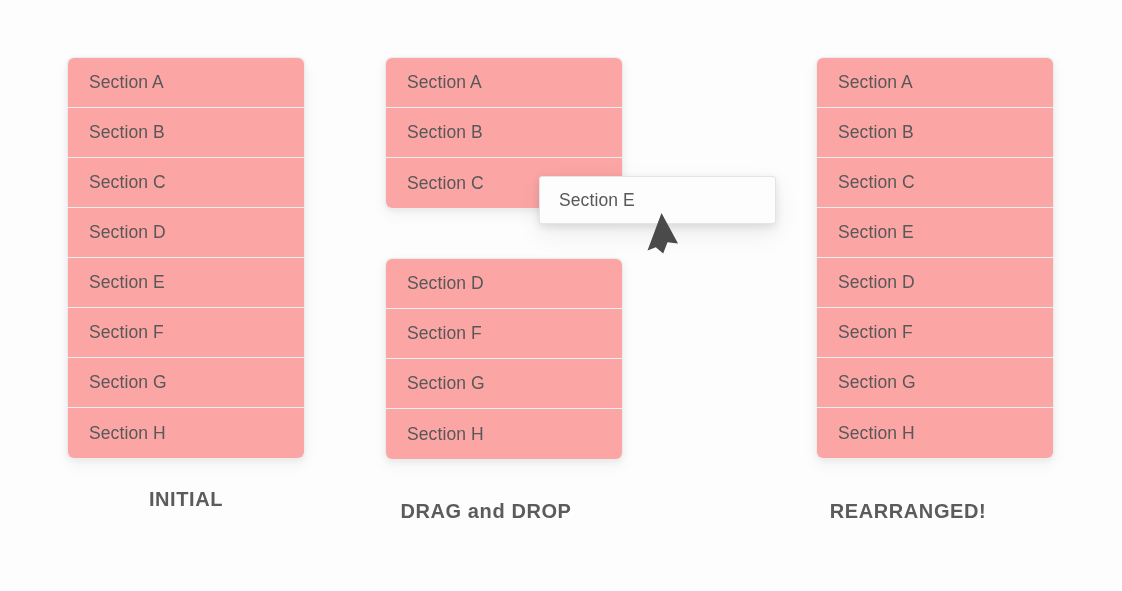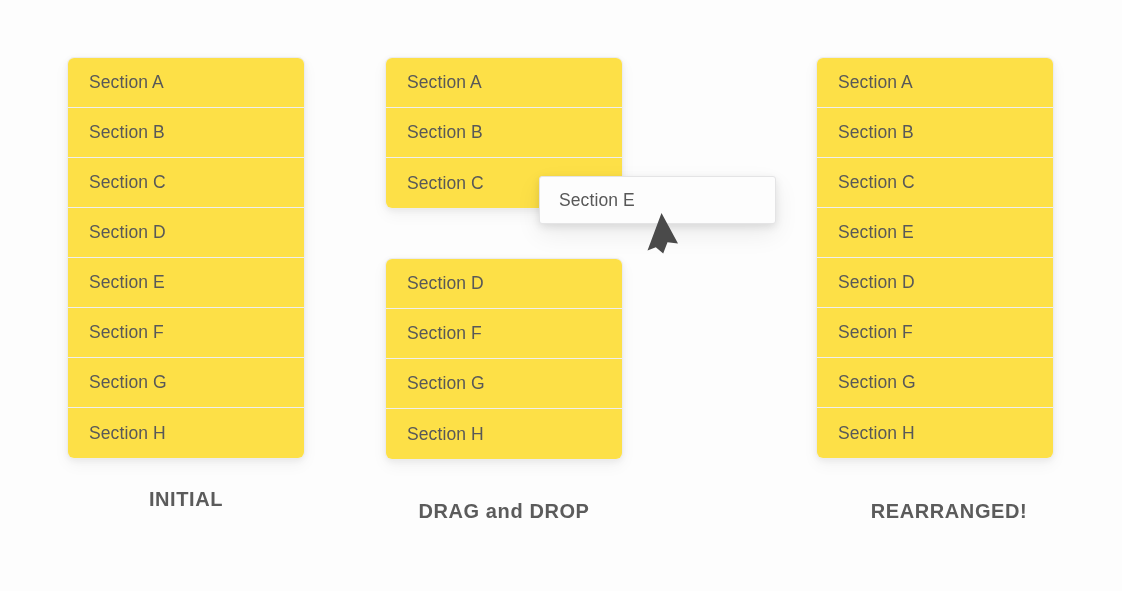--- a/index.html
+++ b/index.html
@@ -44,21 +44,21 @@
   }
 
   
   .row {
     height: 50px;
     box-sizing: border-box;
     display: flex;
     align-items: center;
     padding-left: 21px;
     border-bottom: 1px solid #eeeeef;
-    background: #fde047;
+    background: #fca5a5;
     color: #585858;
     font-size: 17.5px;
     letter-spacing: 0.1px;
     white-space: nowrap;
   }
   .row:last-child {
     border-bottom: none;
   }
 
   
@@ -101,22 +101,22 @@
     width: 320px;
     text-align: center;
     color: #5b5b5b;
     font-size: 20px;
     font-weight: bold;
     letter-spacing: 0.6px;
     line-height: 27px;
     text-transform: none;
   }
   #caption-initial    { left: 26px;  top: 486px; }
-  #caption-dragdrop   { left: 344px; top: 498px; }
-  #caption-rearranged { left: 789px; top: 498px; }
+  #caption-dragdrop   { left: 326px; top: 498px; }
+  #caption-rearranged { left: 748px; top: 498px; }
 </style>
 </head>
 <body>
 
 <div class="stage">
 
   <div class="column" id="col-initial">
     <div class="card">
       <div class="row">Section A</div>
       <div class="row">Section B</div>

